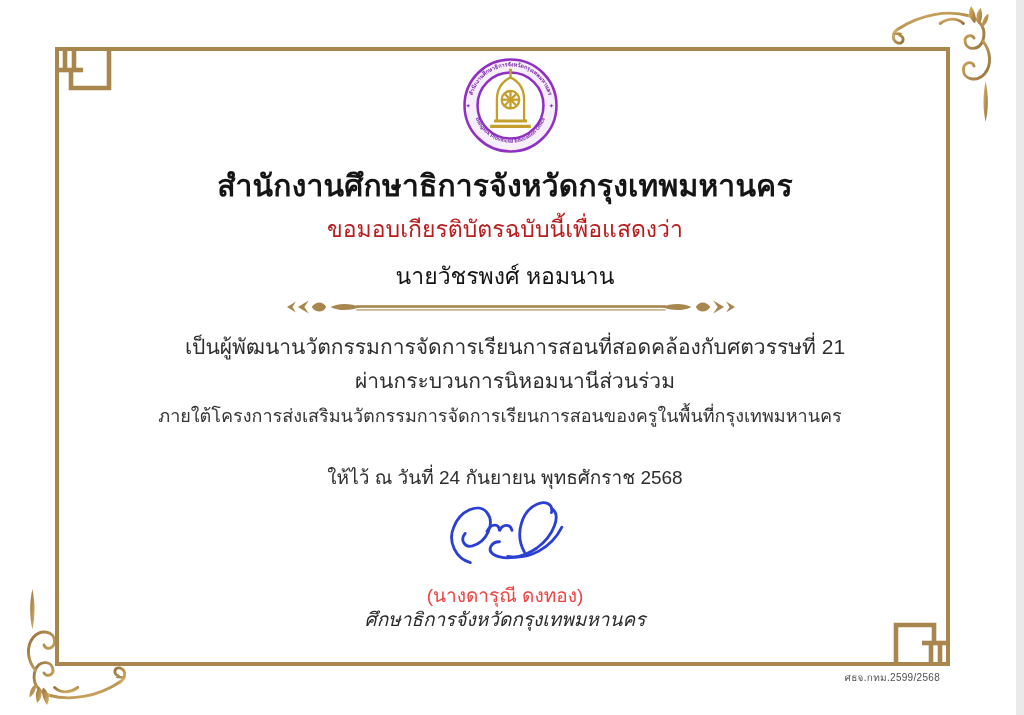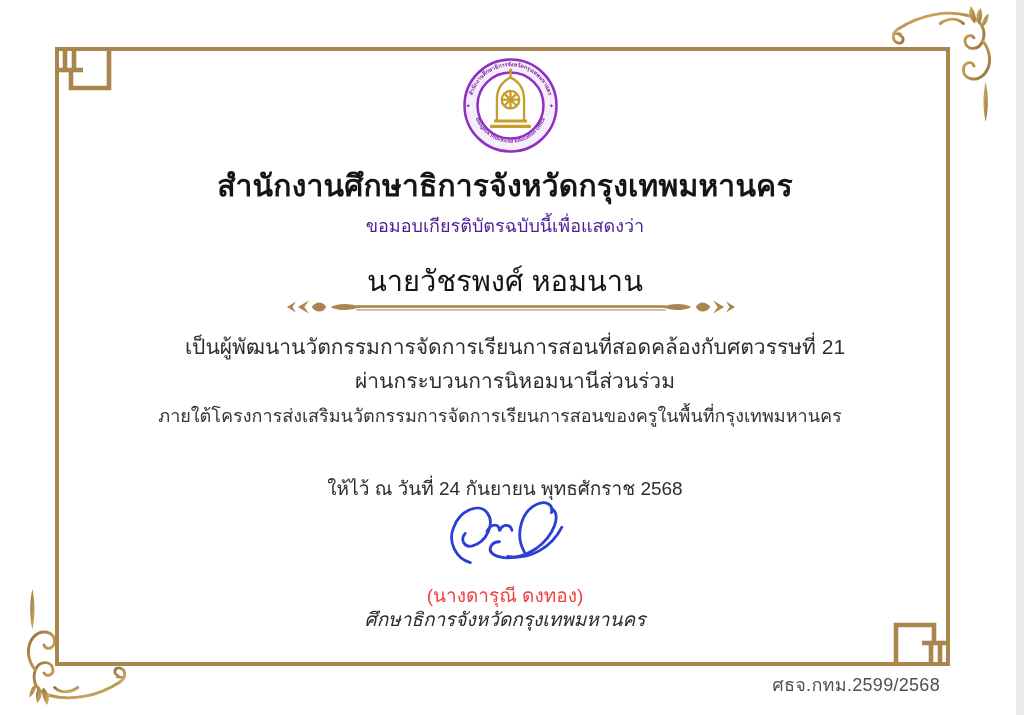--- a/index.html
+++ b/index.html
@@ -21,51 +21,51 @@
   .fl-tr{top:4px;right:20px;}
   .fl-bl{bottom:8px;left:14px;transform:rotate(180deg);}
   .content{position:absolute;inset:0;text-align:center;}
   .logo{position:absolute;left:462px;top:57px;width:97px;height:97px;}
   .issuer{
     position:absolute;left:0;right:14px;top:162px;
     font-size:30px;font-weight:bold;color:#151515;letter-spacing:.2px;
   }
   .presents{
     position:absolute;left:0;right:14px;top:211px;
-    font-size:18px;font-weight:500;color:#4c1d95;
+    font-size:23px;font-weight:500;color:#b91c1c;
   }
   .recipient{
     position:absolute;left:0;right:14px;top:258px;
-    font-size:29px;font-weight:500;color:#141414;
+    font-size:23px;font-weight:500;color:#141414;
   }
   .divider{position:absolute;left:285px;top:296px;width:452px;height:22px;}
   .achievement{
     position:absolute;left:0;right:14px;top:330px;
     font-size:21px;font-weight:500;color:#2e2e2e;line-height:34px;margin-left:20px;
   }
   .project{
     position:absolute;left:0;right:24px;top:402px;
     font-size:18px;color:#333333;line-height:28px;
   }
   .dateline{
-    position:absolute;left:0;right:14px;top:473px;
+    position:absolute;left:0;right:14px;top:462px;
     font-size:19px;color:#2e2e2e;
   }
   .signature{position:absolute;left:428px;top:496px;width:170px;height:78px;}
   .signer-name{
     position:absolute;left:0;right:14px;top:580px;
     font-size:19px;color:#ef4444;
   }
   .signer-position{
     position:absolute;left:0;right:14px;top:604px;
     font-size:19px;color:#2b2b2b;font-style:italic;
   }
   .cert-no{
     position:absolute;right:84px;top:670px;
-    font-size:18px;color:#4f4f4f;letter-spacing:.3px;
+    font-size:10px;color:#4f4f4f;letter-spacing:.3px;
   }
 </style>
 </head>
 <body>
 
 <div class="stage">
 
   <div class="edge-strip"></div>
 
   <svg class="flourish fl-tr" width="116" height="126" viewBox="0 0 120 130">

